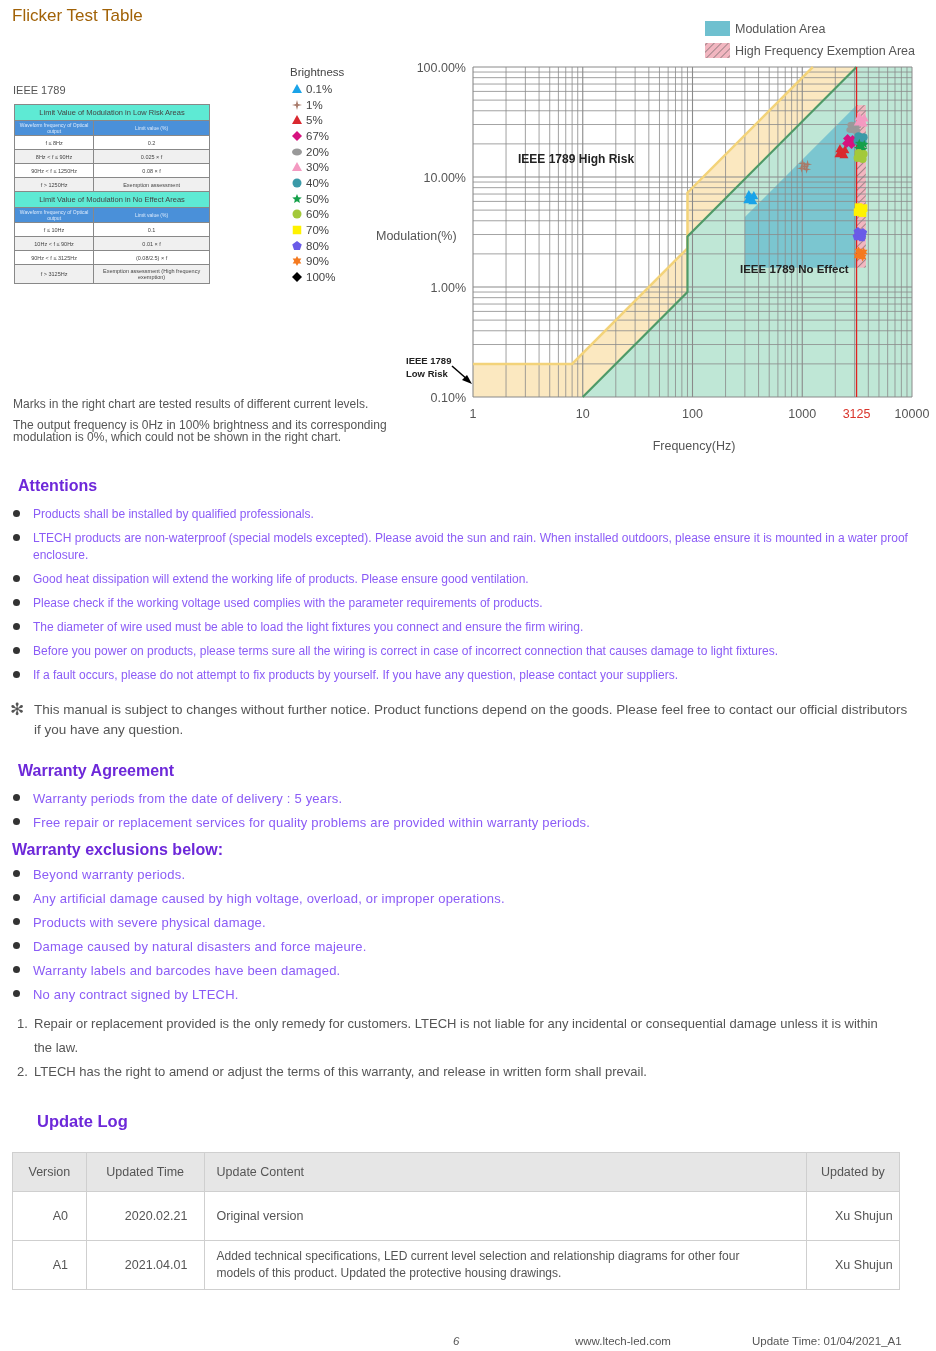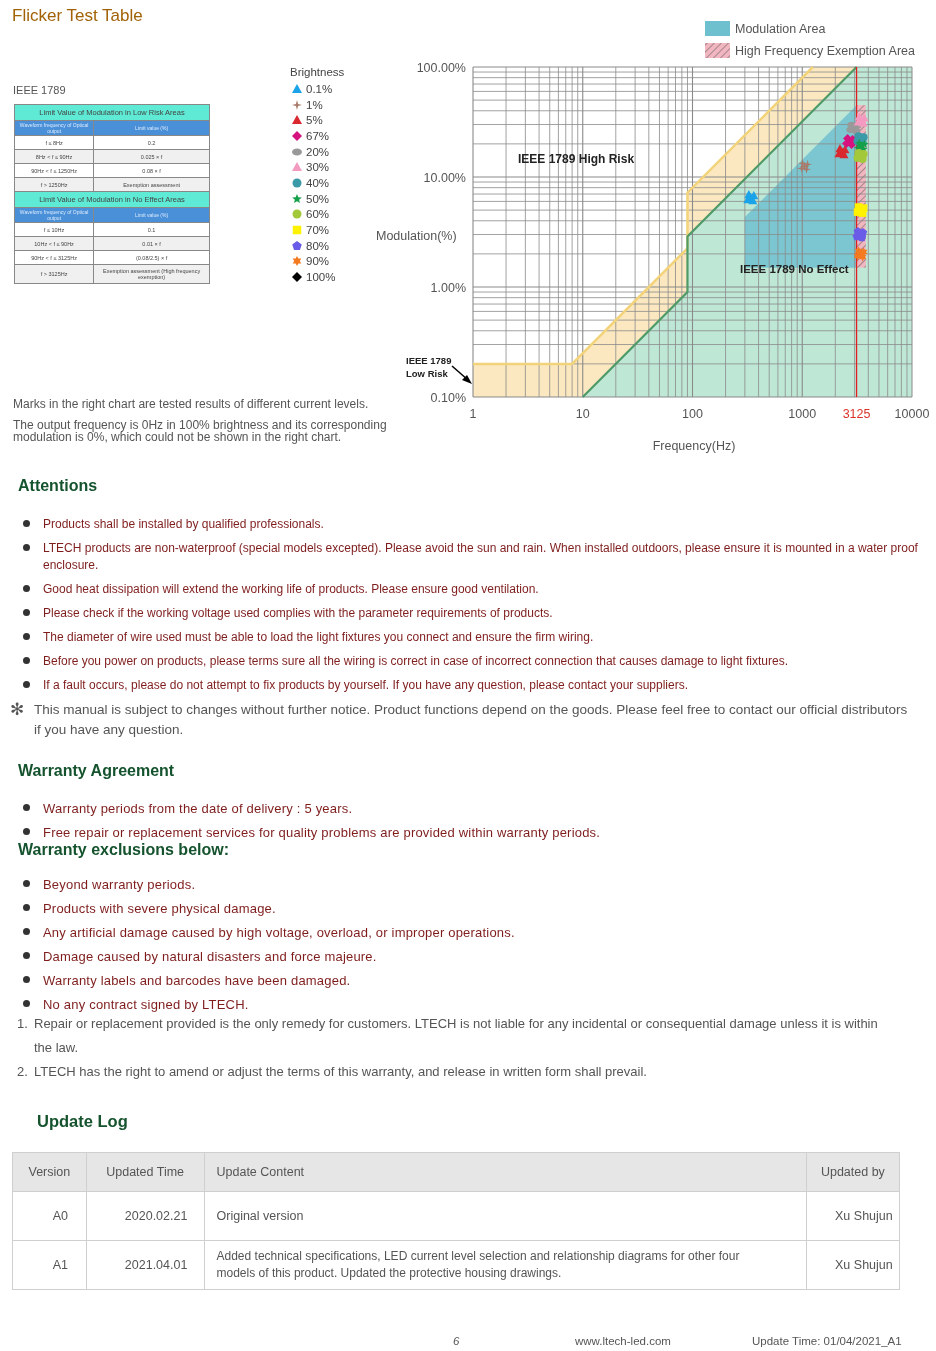--- a/index.html
+++ b/index.html
@@ -14,22 +14,22 @@
   table.limits tr.alt td { background: #f0f0f0; }
   table.limits td.tall { height: 16px; }
   .legend-b { left: 290px; top: 66px; font-family: "Liberation Sans", sans-serif; font-size: 11.5px; color: #444; }
   .legend-b .ttl { margin-bottom: 3px; }
   .legend-b .row { height: 15.7px; display: flex; align-items: center; }
   .legend-b .row svg { width: 14px; height: 12px; margin-right: 2px; }
   .legend-b .row span { display: inline-block; width: 34px; text-align: left; }
   .note1 { left: 13px; top: 397px; font-size: 12px; color: #555; font-family: "Liberation Sans", sans-serif; }
   .note2 { left: 13px; top: 419px; width: 430px; font-size: 12px; line-height: 12px; color: #555; font-family: "Liberation Sans", sans-serif; }
   svg#chart { position: absolute; left: 0; top: 0; }
-  .section-h { font-family: "Liberation Sans", sans-serif; font-weight: bold; font-size: 16px; color: #14532d; }
-  ul.bul { list-style: none; margin: 10px; padding: 0; font-family: "Liberation Sans", sans-serif; font-size: 12.5px; color: #7f1d1d; }
+  .section-h { font-family: "Liberation Sans", sans-serif; font-weight: bold; font-size: 16px; color: #6d28d9; }
+  ul.bul { list-style: none; margin: 0; padding: 0; font-family: "Liberation Sans", sans-serif; font-size: 12.5px; color: #8b5cf6; }
   ul.bul li { position: relative; padding-left: 20px; }
   ul.bul li .dot { position: absolute; left: 0; top: 4px; width: 7px; height: 7px; border-radius: 50%; background: #333; }
   .attn-list li { margin-bottom: 7px; line-height: 17px; font-size: 12px; }
   .warr-list li { margin-bottom: 6px; line-height: 18px; font-size: 13px; letter-spacing: 0.2px; }
   .num-list { margin: 0; padding: 0; list-style: none; font-family: "Liberation Sans", sans-serif; font-size: 13px; color: #555; }
   .num-list li { position: relative; padding-left: 20px; line-height: 24px; }
   .num-list li .n { position: absolute; left: 3px; top: 0; }
   .asterisk-note { left: 10px; top: 700px; width: 880px; font-family: "Liberation Sans", sans-serif; font-size: 13.5px; line-height: 20px; color: #555; padding-left: 24px; }
   .asterisk-note .star { position: absolute; left: 0; top: 0; font-size: 17px; }
   table.log { position: absolute; left: 12px; top: 1152px; width: 888px; border-collapse: collapse; font-family: "Liberation Sans", sans-serif; font-size: 12.5px; color: #555; }
@@ -373,25 +373,25 @@
 <div class="abs asterisk-note">
   <span class="star">✻</span>
   <span>This manual is subject to changes without further notice. Product functions depend on the goods. Please feel free to contact our official distributors if you have any question.</span>
 </div>
 
 <div class="abs section-h" style="left:18px; top:762px;">Warranty Agreement</div>
 <ul class="abs bul warr-list" id="warr-list" style="left:13px; top:790px; width:900px;">
     <li><span class="dot"></span><span>Warranty periods from the date of delivery : 5 years.</span></li>
     <li><span class="dot"></span><span>Free repair or replacement services for quality problems are provided within warranty periods.</span></li>
   </ul>
-<div class="abs section-h" style="left:18px; top:841px;">Warranty exclusions below:</div>
+<div class="abs section-h" style="left:12px; top:841px;">Warranty exclusions below:</div>
 <ul class="abs bul warr-list" id="excl-list" style="left:13px; top:866px; width:900px;">
     <li><span class="dot"></span><span>Beyond warranty periods.</span></li>
+    <li><span class="dot"></span><span>Any artificial damage caused by high voltage, overload, or improper operations.</span></li>
     <li><span class="dot"></span><span>Products with severe physical damage.</span></li>
-    <li><span class="dot"></span><span>Any artificial damage caused by high voltage, overload, or improper operations.</span></li>
     <li><span class="dot"></span><span>Damage caused by natural disasters and force majeure.</span></li>
     <li><span class="dot"></span><span>Warranty labels and barcodes have been damaged.</span></li>
     <li><span class="dot"></span><span>No any contract signed by LTECH.</span></li>
   </ul>
 <ol class="abs num-list" id="num-list" style="left:14px; top:1012px; width:880px;">
     <li><span class="n">1.</span><span>Repair or replacement provided is the only remedy for customers. LTECH is not liable for any incidental or consequential damage unless it is within the law.</span></li>
     <li><span class="n">2.</span><span>LTECH has the right to amend or adjust the terms of this warranty, and release in written form shall prevail.</span></li>
   </ol>
 
 <div class="abs section-h" style="left:13px; top:1112px; font-size:16.5px;margin-left:24px;">Update Log</div>

